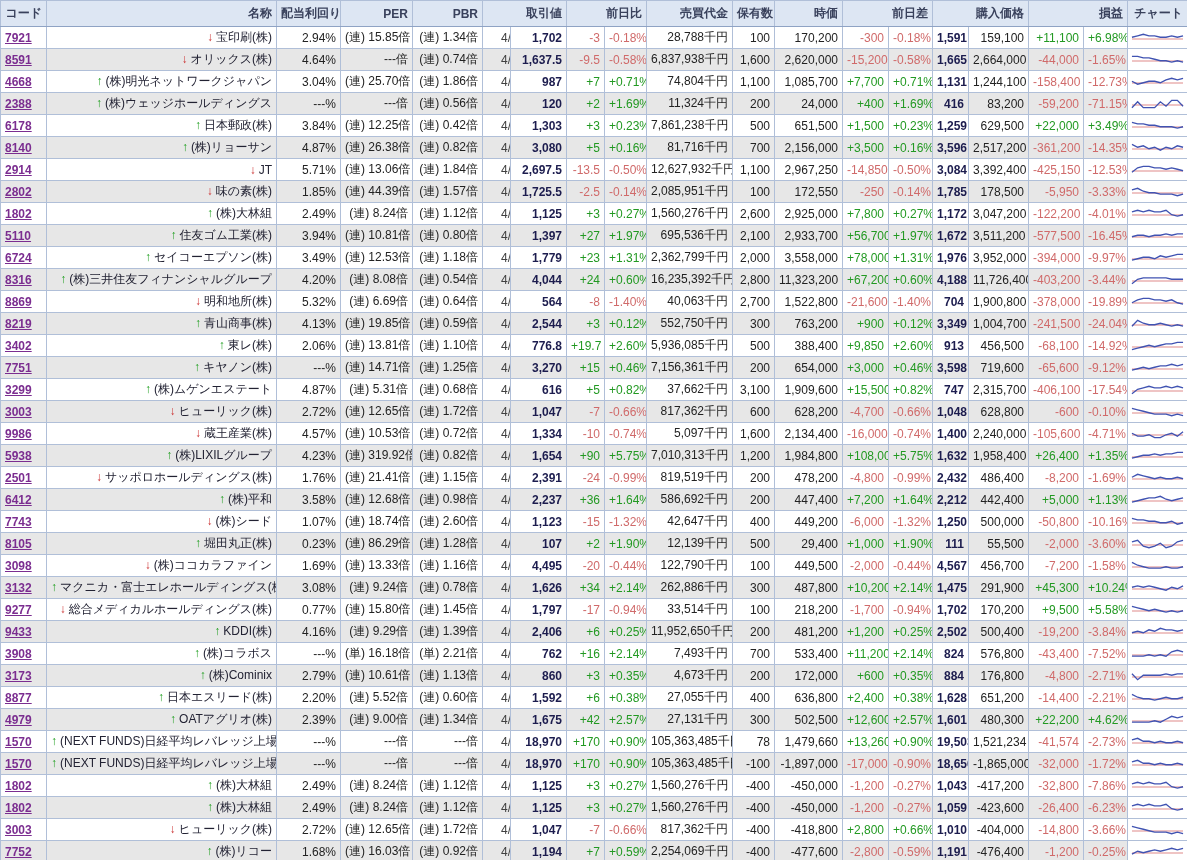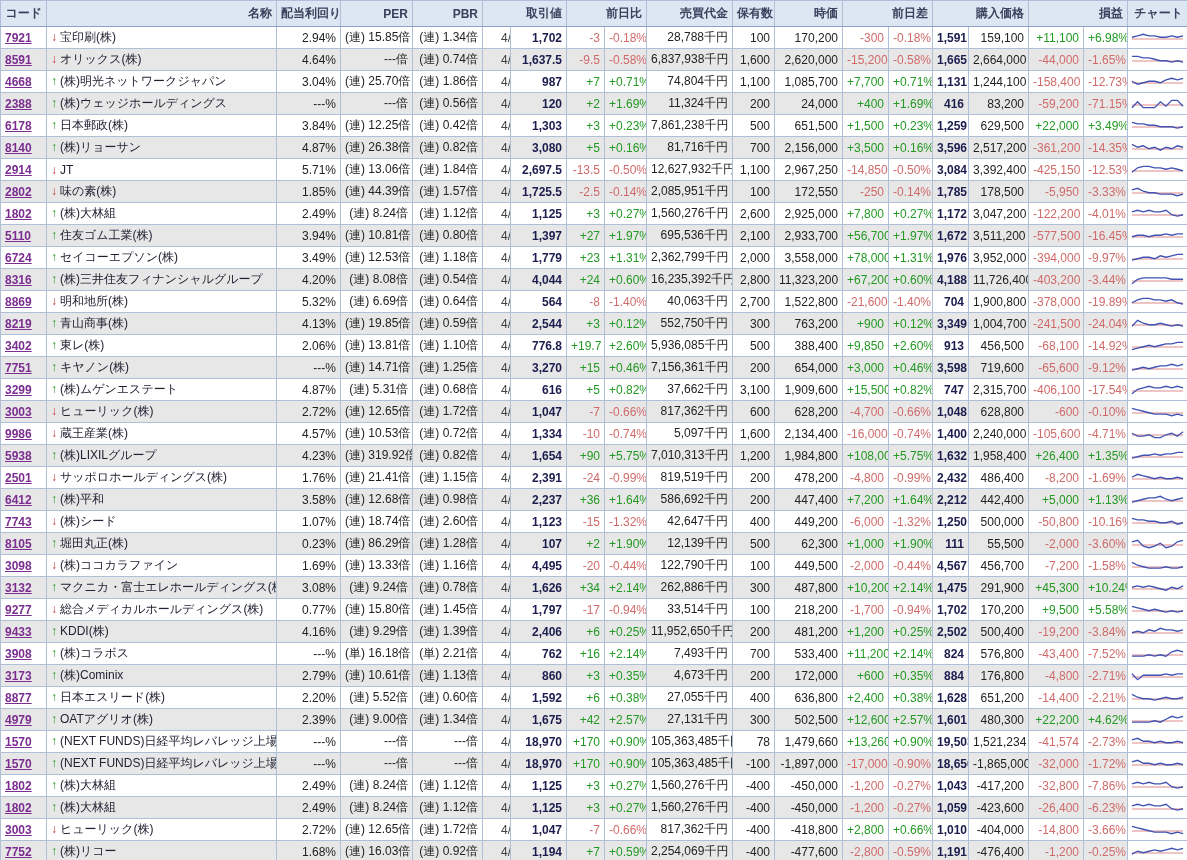--- a/index.html
+++ b/index.html
@@ -13,21 +13,21 @@
   table{border-collapse:collapse;table-layout:fixed;width:1187px;border:1px solid var(--bdDark);}
   td,th{border:1px solid var(--bd);padding:1px 4px;height:19px;overflow:hidden;white-space:nowrap;}
   thead th{background:var(--headbg);color:#39415c;font-weight:bold;font-size:12px;height:23px;
            border-bottom:1px solid var(--bdDark);text-align:right;}
   tbody tr:nth-child(even) td{background:var(--stripe);}
   tbody tr:nth-child(odd) td{background:#ffffff;}
   tbody td.cell-chart{background:#fff !important;padding:1px 3px;}
   .num{text-align:right;}
   .ctr{text-align:left;}
   .code a{color:var(--link);font-weight:bold;text-decoration:underline;}
-  .name-cell{text-align:left;color:#222233;}
+  .name-cell{text-align:right;color:#222233;}
   .arrow{font-weight:bold;margin-right:3px;font-size:12px;}
   .arrow.up{color:var(--upA);}
   .arrow.down{color:var(--dnA);}
   .pos{color:var(--pos);}
   .neg{color:var(--neg);}
   .bold-price{font-weight:bold;color:var(--pricebold);}
   .date-cell{text-align:left;padding-left:18px;color:#404040;}
   svg.spark{display:block;width:100%;height:16px;}
 </style>
 </head>
@@ -678,21 +678,21 @@
           <td class="name-cell"><span class="arrow up">↑</span><span>堀田丸正(株)</span></td>
           <td class="num">0.23%</td>
           <td class="num">(連) 86.29倍</td>
           <td class="num">(連) 1.28倍</td>
           <td class="date-cell">4/5</td>
           <td class="num bold-price">107</td>
           <td class="num pos">+2</td>
           <td class="num pos">+1.90%</td>
           <td class="num">12,139千円</td>
           <td class="num">500</td>
-          <td class="num">62,300</td>
+          <td class="num">29,400</td>
           <td class="num pos">+1,000</td>
           <td class="num pos">+1.90%</td>
           <td class="num bold-price">111</td>
           <td class="num">55,500</td>
           <td class="num neg">-2,000</td>
           <td class="num neg">-3.60%</td>
           <td class="cell-chart">
             <svg viewBox="0 0 56 16" class="spark">
               <line x1="1" x2="55" y1="9" y2="9" stroke="var(--sref)" stroke-width="1.2"></line>
               <polyline points="1.0,5.7 7.0,4.1 13.0,10.3 19.0,11.9 25.0,10.3 31.0,7.2 37.0,11.9 43.0,10.3 49.0,5.7 55.0,4.1" fill="none" stroke="var(--sline)" stroke-width="1.4"></polyline>

